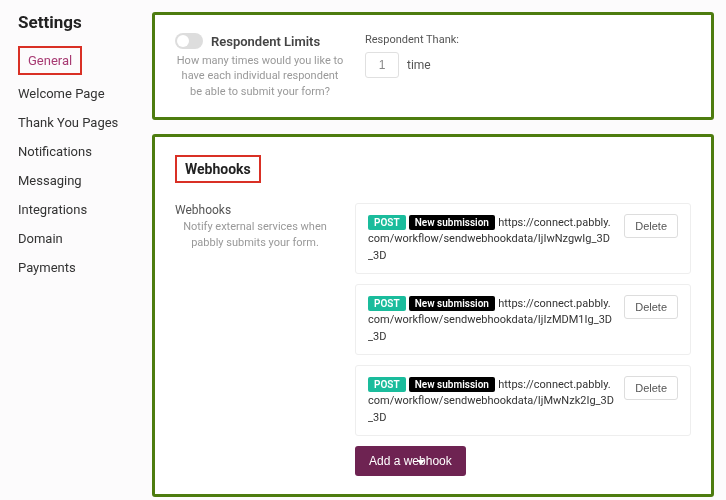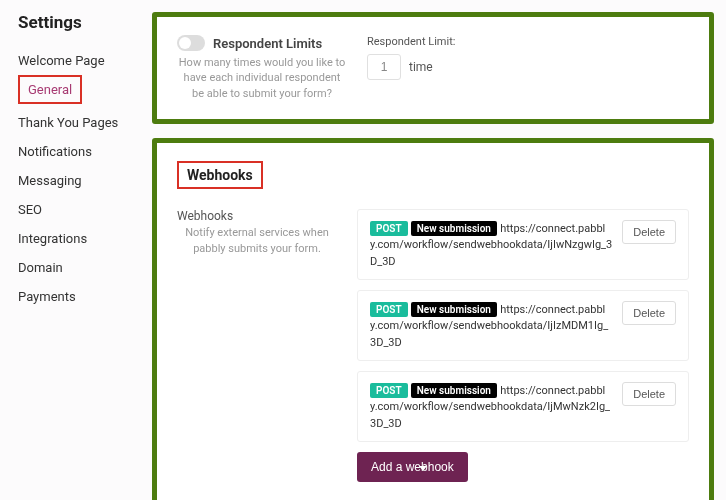--- a/index.html
+++ b/index.html
@@ -38,21 +38,21 @@
       padding: 5px 8px;
       margin-bottom: 4px;
     }
     .main {
       flex: 1;
       padding: 12px 12px 0 12px;
       overflow-y: auto;
     }
     .card {
       background: #fff;
-      border: 5px solid #4d7c0f;
+      border: 3px solid #4d7c0f;
       border-radius: 3px;
       margin-bottom: 14px;
       padding: 18px 20px;
     }
     .section-row {
       display: flex;
       gap: 20px;
     }
     .section-left {
       width: 160px;
@@ -196,43 +196,42 @@
     }
     .top-section .section-row { align-items: flex-start; }
     .top-section .section-left { width: 170px; }
     .top-section .section-right { padding-top: 0; }
   </style>
 </head>
 <body>
 
 <div class="sidebar">
   <h1>Settings</h1>
+  <span class="sidebar-item active">General</span>
   <span class="sidebar-item">Welcome Page</span>
-  <span class="sidebar-item active">General</span>
   <span class="sidebar-item">Thank You Pages</span>
   <span class="sidebar-item">Notifications</span>
   <span class="sidebar-item">Messaging</span>
-  <span class="sidebar-item">SEO</span>
   <span class="sidebar-item">Integrations</span>
   <span class="sidebar-item">Domain</span>
   <span class="sidebar-item">Payments</span>
 </div>
 
 <div class="main">
   <div class="card top-section">
     <div class="section-row">
       <div class="section-left">
         <div class="toggle-row">
           <div class="toggle"></div>
           <span class="toggle-label">Respondent Limits</span>
         </div>
         <div class="description">How many times would you like to have each individual respondent be able to submit your form?</div>
       </div>
       <div class="section-right">
-        <span class="field-label">Respondent Limit:</span>
+        <span class="field-label">Respondent Thank:</span>
         <div class="input-group">
           <input class="num-input" value="1" style="">
           <span class="unit">time</span>
         </div>
       </div>
     </div>
   </div>
 
   <div class="card">
     <div class="section-title boxed">Webhooks</div>

